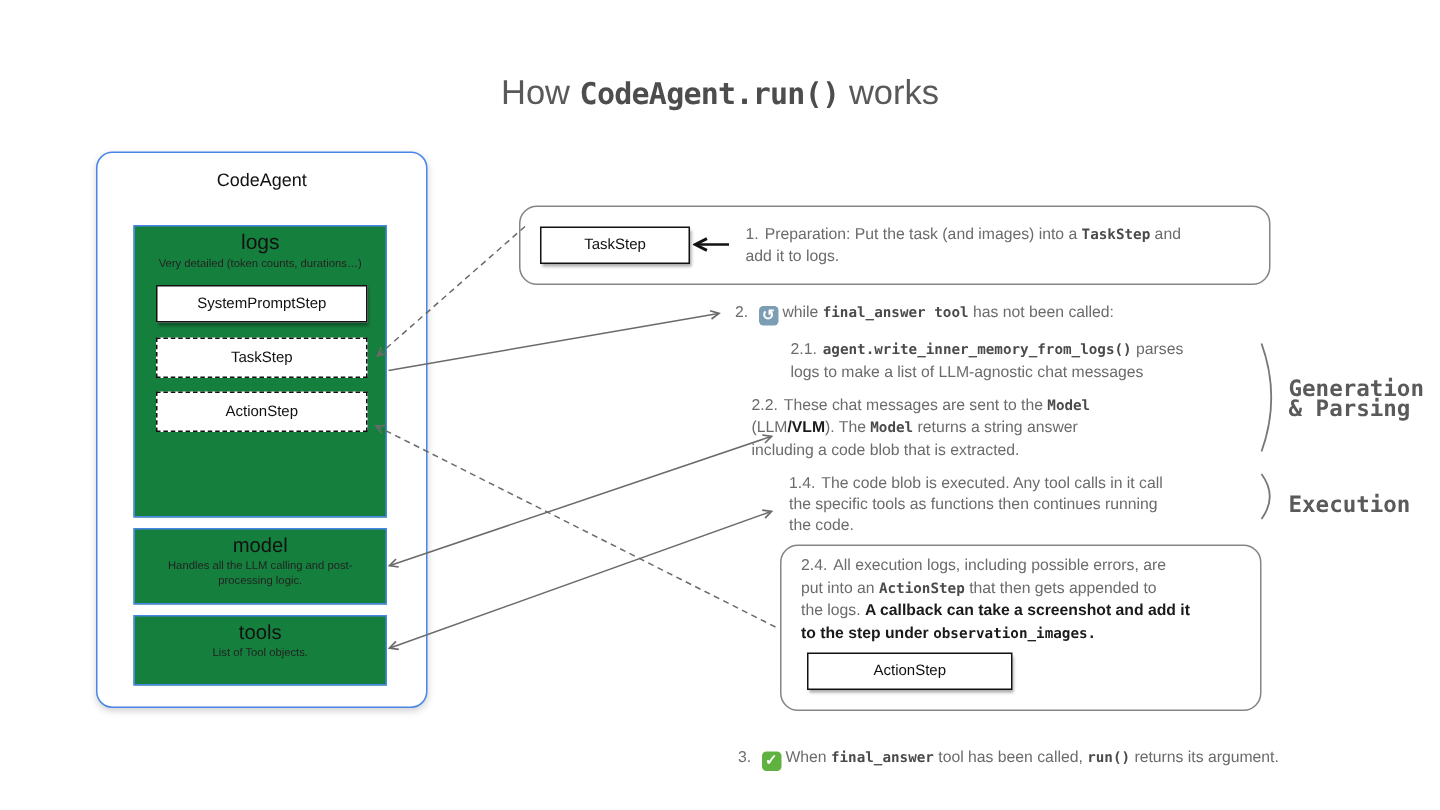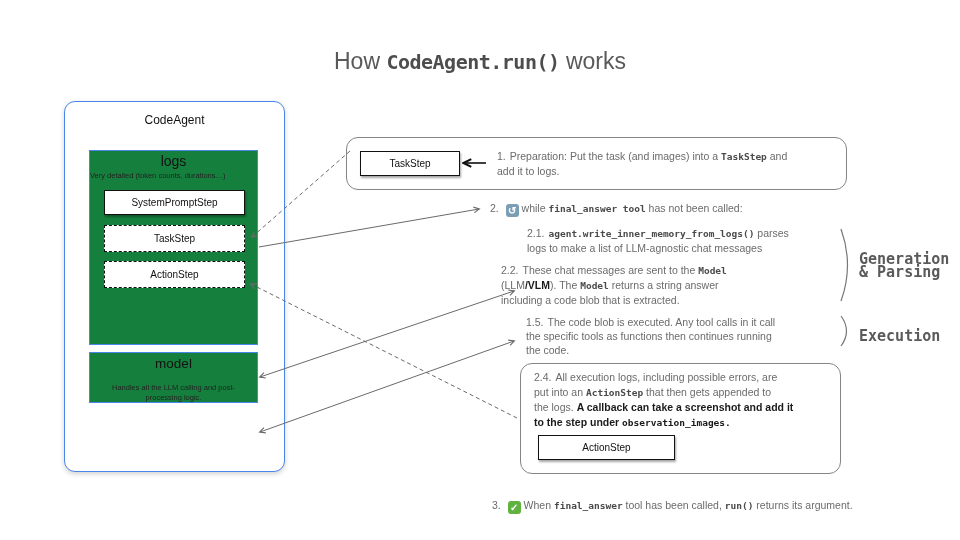--- a/index.html
+++ b/index.html
@@ -9,31 +9,31 @@
   
   .title{top:48px;left:0;width:960px;text-align:center;font-size:23px;color:#595959;}
   .title .code{font-family:"DejaVu Sans Mono",monospace;font-weight:bold;font-size:20px;color:#4d4d4d;letter-spacing:-0.5px;}
   
   .panel{left:64px;top:101px;width:219px;height:369px;border:1.6px solid #4a86e8;border-radius:11px;
          background:#fff;box-shadow:0 2px 5px rgba(0,0,0,0.18);}
   .panel-title{top:11px;left:0;width:100%;text-align:center;font-size:12px;color:#111;}
   .bluebox{border:1.5px solid #4a86e8;background:#15803d;}
   .logs{left:24px;top:48px;width:167px;height:193px;}
   .logs-title{top:2px;width:100%;text-align:center;font-size:14px;color:#111;}
-  .logs-sub{top:20px;width:100%;text-align:left;font-size:7.5px;color:#222;}
+  .logs-sub{top:20px;width:100%;text-align:center;font-size:7.5px;color:#222;}
   .stepbox{background:#fff;text-align:center;font-size:10px;color:#111;}
   .solidbox{border:1.7px solid #111;box-shadow:1px 2px 2px rgba(0,0,0,0.35);}
   .dashbox{border:1.5px dashed #111;}
   .sps{left:14px;top:39px;width:139px;height:23px;line-height:23px;}
   .taskl{left:14px;top:74px;width:139px;height:25px;line-height:25px;}
   .actionl{left:14px;top:110px;width:139px;height:25px;line-height:25px;}
   .modelbox{left:24px;top:250px;width:167px;height:49px;text-align:center;}
   .toolsbox{left:24px;top:308px;width:167px;height:45px;text-align:center;}
   .mt-title{font-size:13.5px;color:#111;margin-top:3px;}
-  .mt-sub{font-size:7.5px;color:#222;line-height:9.5px;margin-top:12px;padding:0 8px;}
+  .mt-sub{font-size:7.5px;color:#222;line-height:9.5px;margin-top:1px;padding:0 8px;}
   
   .gtext{color:#6b6b6b;font-size:10.5px;line-height:14px;}
   .code-inline{font-family:"DejaVu Sans Mono",monospace;font-weight:bold;font-size:9.5px;color:#4a4a4a;}
   .blackbold{color:#1a1a1a;font-weight:bold;}
   .roundedbox{border:1.3px solid #858585;border-radius:12px;background:#fff;}
   .box1{left:346px;top:137px;width:499px;height:51px;}
   .task-r{left:360px;top:151px;width:98px;height:23px;line-height:23px;}
   .step1-text{left:497px;top:149px;width:345px;}
   .step2{left:490px;top:201px;width:420px;}
   .icon-chip{display:inline-block;width:13px;height:13px;border-radius:3px;color:#fff;
@@ -70,20 +70,24 @@
     <div class="abs stepbox solidbox sps">SystemPromptStep</div>
     <div class="abs stepbox dashbox taskl">TaskStep</div>
     <div class="abs stepbox dashbox actionl">ActionStep</div>
   </div>
 
   <div class="abs bluebox modelbox">
     <div class="mt-title">model</div>
     <div class="mt-sub">Handles all the LLM calling and post-processing logic.</div>
   </div>
 
+  <div class="abs bluebox toolsbox">
+    <div class="mt-title">tools</div>
+    <div class="mt-sub">List of Tool objects.</div>
+  </div>
 </div>
 
 <div class="abs roundedbox box1"></div>
 <div class="abs stepbox solidbox task-r">TaskStep</div>
 <div class="abs gtext step1-text">
   <span class="num">1.</span><span>Preparation: Put the task (and images) into a </span><span class="code-inline">TaskStep</span><span> and</span><br>
   <span>add it to logs.</span>
 </div>
 
 <div class="abs gtext step2">
@@ -97,21 +101,21 @@
   <span>logs to make a list of LLM-agnostic chat messages</span>
 </div>
 
 <div class="abs gtext s22">
   <span class="num">2.2.</span><span>These chat messages are sent to the </span><span class="code-inline">Model</span><br>
   <span>(LLM</span><span class="blackbold">/VLM</span><span>). The </span><span class="code-inline">Model</span><span>  returns a string answer</span><br>
   <span>including a code blob that is extracted.</span>
 </div>
 
 <div class="abs gtext s23">
-  <span class="num">1.5.</span><span>The code blob is executed. Any tool calls in it call</span><br>
+  <span class="num">1.4.</span><span>The code blob is executed. Any tool calls in it call</span><br>
   <span>the specific tools as functions then continues running</span><br>
   <span>the code.</span>
 </div>
 
 <div class="abs roundedbox box24"></div>
 <div class="abs gtext s24">
   <span class="num">2.4.</span><span>All execution logs, including possible errors, are</span><br>
   <span>put into an </span><span class="code-inline">ActionStep</span><span> that then gets appended to</span><br>
   <span>the logs. </span><span class="blackbold">A callback can  take a screenshot and add it</span><br>
   <span class="blackbold">to the step under </span><span class="code-inline blackbold">observation_images.</span>

